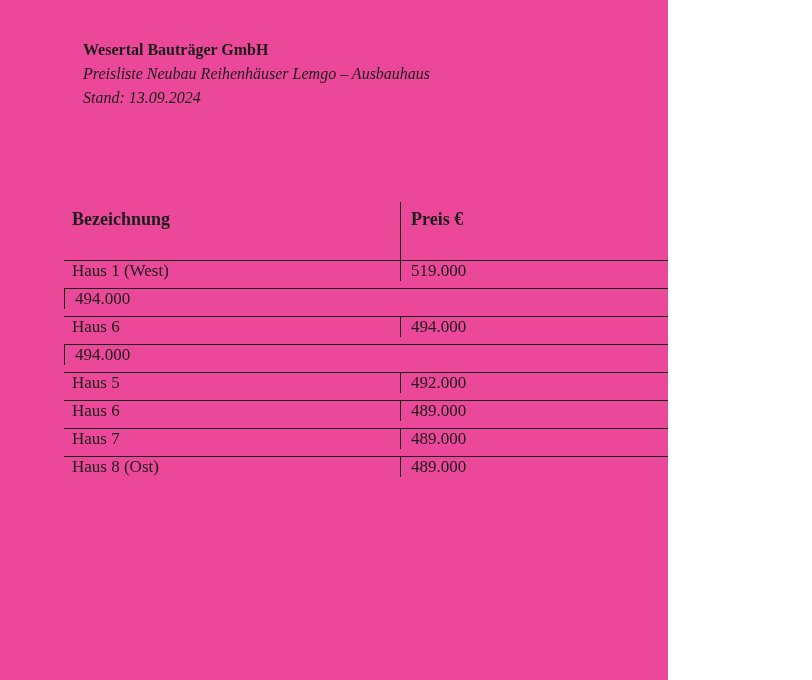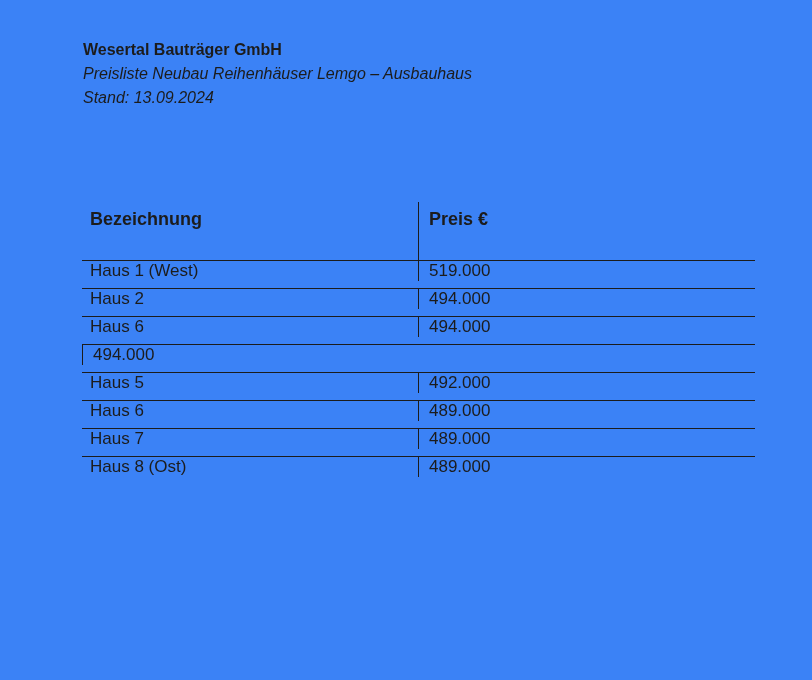--- a/index.html
+++ b/index.html
@@ -2,24 +2,24 @@
 <html><head>
 <meta charset="utf-8">
 <style>
   html, body {
     margin: 0;
     padding: 0;
     background: #ffffff;
   }
   #page {
     position: relative;
-    width: 812px;
+    width: 668px;
     height: 680px;
-    background: #3b82f6;
-    font-family: Liberation Sans, sans-serif;
+    background: #ec4899;
+    font-family: Liberation Serif, serif;
     color: #1c1c1c;
     overflow: hidden;
   }
   
   .doc-header {
     position: absolute;
     left: 83px;
     top: 38px;
     line-height: 24px;
     font-size: 16px;
@@ -28,21 +28,21 @@
     font-weight: bold;
     font-style: normal;
   }
   .doc-header .subtitle,
   .doc-header .dateline {
     font-style: italic;
   }
   
   .price-table {
     position: absolute;
-    left: 82px;
+    left: 64px;
     top: 202px;
     width: 673px;
   }
   .t-head {
     display: flex;
     height: 58px;
     box-sizing: border-box;
   }
   .t-head .col-name,
   .t-head .col-price {
@@ -93,21 +93,20 @@
     <div class="t-head">
       <div class="col-name">Bezeichnung</div>
       <div class="col-price">Preis €</div>
     </div>
 
     <div class="t-row">
       <div class="col-name">Haus 1 (West)</div>
       <div class="col-price">519.000</div>
     </div>
     <div class="t-row">
-      <div class="col-name">Haus 2</div>
       <div class="col-price">494.000</div>
     </div>
     <div class="t-row">
       <div class="col-name">Haus 6</div>
       <div class="col-price">494.000</div>
     </div>
     <div class="t-row">
       <div class="col-price">494.000</div>
     </div>
     <div class="t-row">

